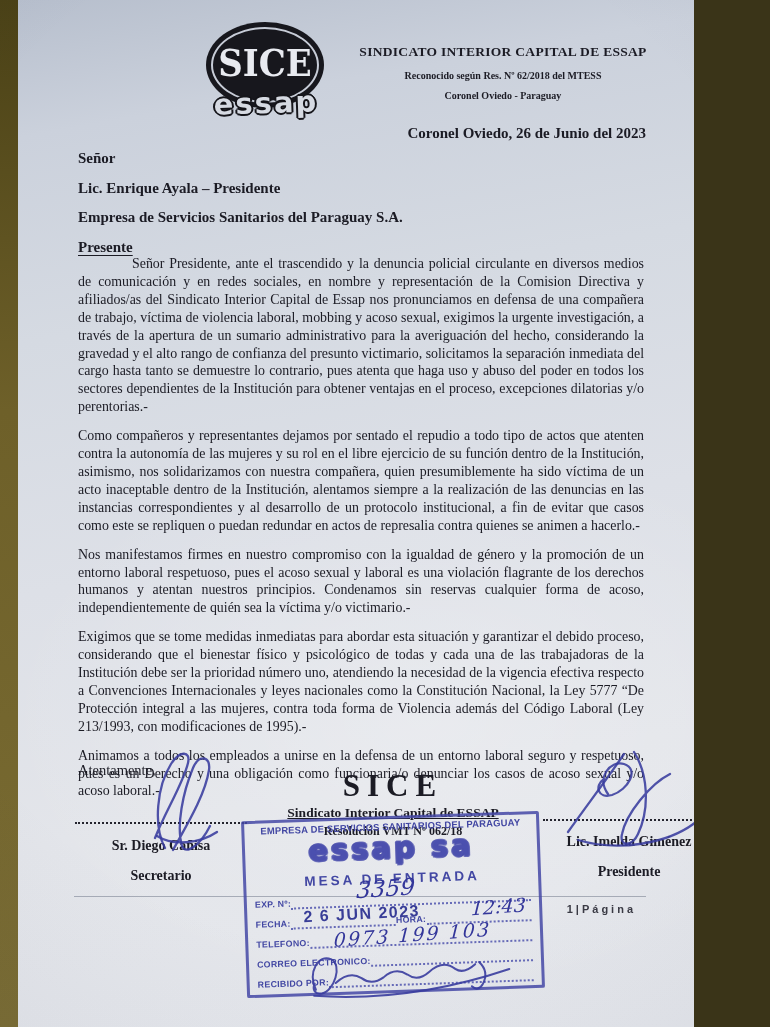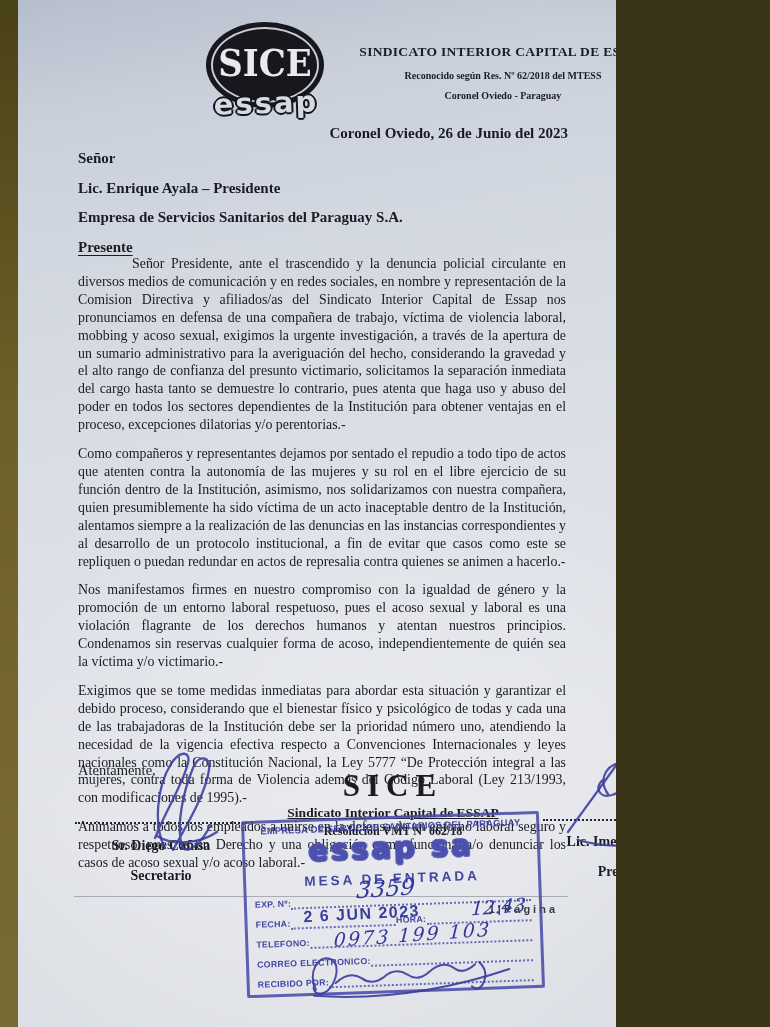--- a/index.html
+++ b/index.html
@@ -1,18 +1,18 @@
 <!DOCTYPE html>
 <html><head>
 <meta charset="utf-8">
 <style>
   * { margin:0; padding:0; box-sizing:border-box; }
   body { background:#3a3418; font-family:"Liberation Serif","DejaVu Serif",serif; }
   .photo {
-    position:relative; width:616px; height:1027px; overflow:hidden;
+    position:relative; width:694px; height:1027px; overflow:hidden;
     background:linear-gradient(180deg,#4a4116,#6e6029 40%,#7a6c33);
   }
   .photo::after {
     content:""; position:absolute; inset:0; pointer-events:none;
     background:radial-gradient(120% 90% at 50% 42%, rgba(255,255,255,0) 55%, rgba(55,65,95,.10) 100%);
   }
   .paper {
     position:absolute; left:18px; top:0; right:0; bottom:0;
     background:
       radial-gradient(90% 40% at 60% 70%, rgba(255,255,255,.25), rgba(255,255,255,0) 70%),

